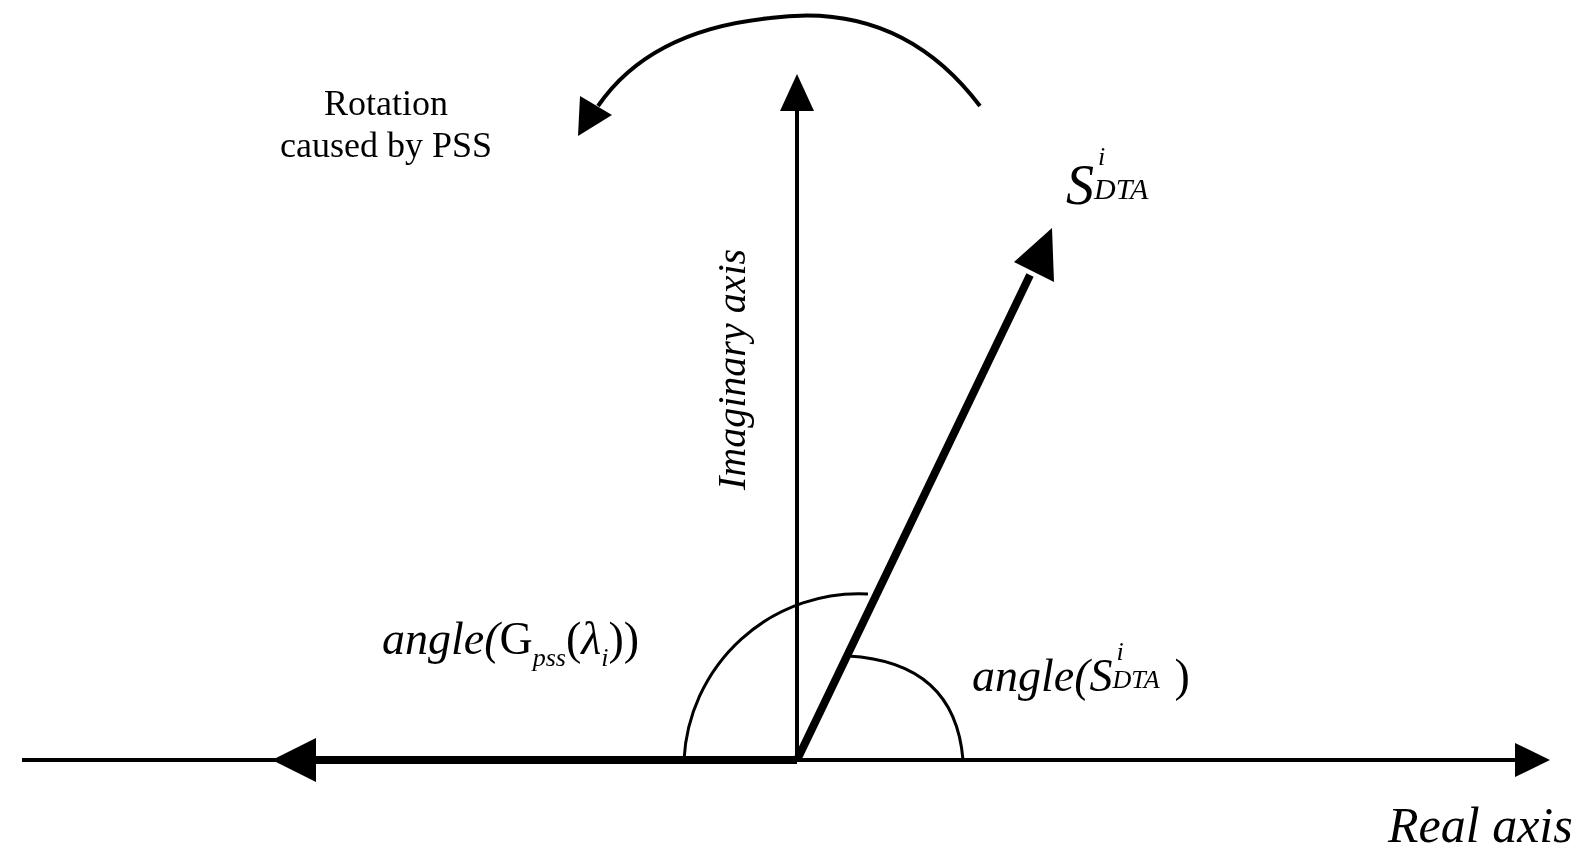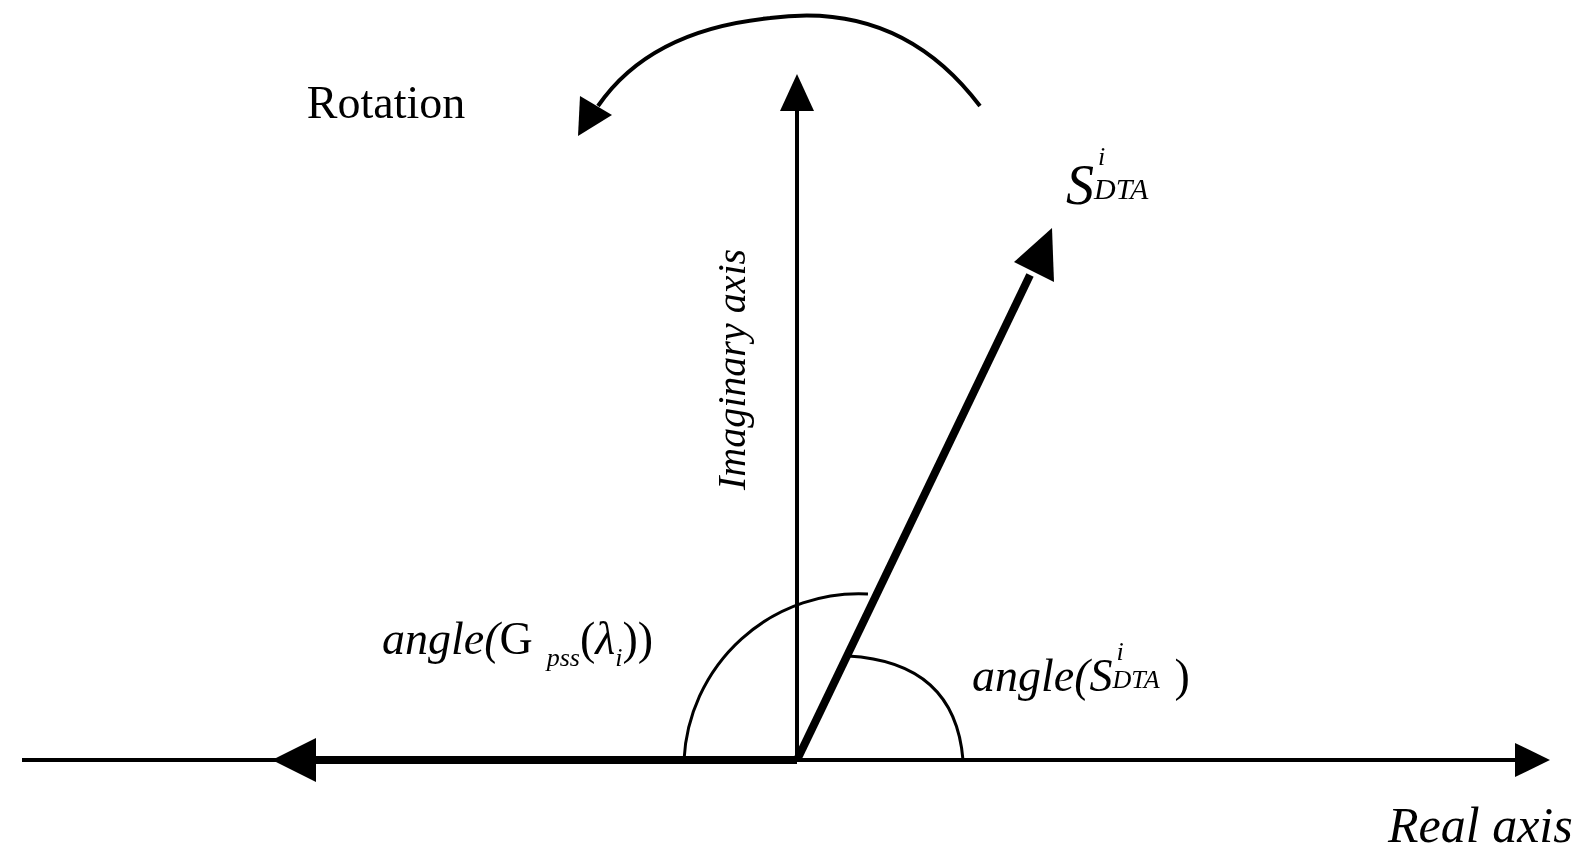--- a/index.html
+++ b/index.html
@@ -1,20 +1,20 @@
 <!DOCTYPE html>
 <html><head>
   <meta charset="utf-8">
   <style>
     html, body { margin: 0; padding: 0; background: #ffffff; }
     body { width: 1587px; height: 866px; position: relative; overflow: hidden;
            font-family: "Liberation Serif", "DejaVu Serif", serif; color: #000; }
     svg.diagram { position: absolute; left: 0; top: 0; }
     .lbl { position: absolute; white-space: nowrap; line-height: 1; }
-    .upright { font-style: normal; font-size: 46px; text-align: center; }
+    .upright { font-style: normal; font-size: 36px; text-align: center; }
     .ital { font-style: italic; }
     .big { font-size: 46px; }
     .sup { font-size: 26px; font-style: italic; }
     .sub { font-size: 26px; }
     .rot-label { left: 258px; top: 82px; width: 256px; }
     .rot-label div { line-height: 42px; }
     .sdta-label { left: 1066px; top: 148px; }
     .imag-label { left: 712px; top: 490px; transform-origin: 0 0; transform: rotate(-90deg); font-size: 40px; }
     .real-label { left: 1388px; top: 800px; font-size: 50px; }
     .g-label { left: 382px; top: 616px; font-size: 46px; }
@@ -41,35 +41,36 @@
   <path d="M 684 760 A 175 175 0 0 1 868 594" fill="none" stroke="#000" stroke-width="3"></path>
 
   <path d="M 848 656 Q 955 662 963 760" fill="none" stroke="#000" stroke-width="3"></path>
 
   <path d="M 980 106 Q 900 0 770 18 Q 650 30 598 106" fill="none" stroke="#000" stroke-width="4"></path>
   <polygon points="578,136 580,96 612,115" fill="#000"></polygon>
 </svg>
 
 <div class="lbl upright rot-label">
   <div>Rotation</div>
+  <div>caused by PSS</div>
 </div>
 
 <div class="lbl ital big sdta-label">
   <span style="font-size:56px;">S</span><span class="stack" style="width:80px;height:56px;">
     <span class="sup" style="position:absolute;left:4px;top:-4px;">i</span>
     <span class="sub" style="position:absolute;left:0;top:26px;font-size:30px;">DTA</span>
   </span>
 </div>
 
 <div class="lbl ital imag-label">Imaginary axis</div>
 
 <div class="lbl ital real-label">Real axis</div>
 
 <div class="lbl ital g-label">
-  <span>angle(</span><span style="font-style:normal">G</span><span class="sub" style="position:relative;top:12px;margin-left:14px;">pss</span><span style="font-style:normal">(</span><span>λ</span><span class="sub" style="position:relative;top:12px;">i</span><span style="font-style:normal">))</span>
+  <span>angle(</span><span style="font-style:normal">G</span><span class="sub" style="position:relative;top:12px;">pss</span><span style="font-style:normal">(</span><span>λ</span><span class="sub" style="position:relative;top:12px;">i</span><span style="font-style:normal">))</span>
 </div>
 
 <div class="lbl ital s-label">
   <span>angle(</span><span>S</span><span class="stack" style="width:62px;height:46px;">
     <span class="sup" style="position:absolute;left:4px;top:-6px;">i</span>
     <span class="sub" style="position:absolute;left:0;top:22px;">DTA</span>
   </span><span style="font-style:normal">)</span>
 </div>
 
 </body></html>

